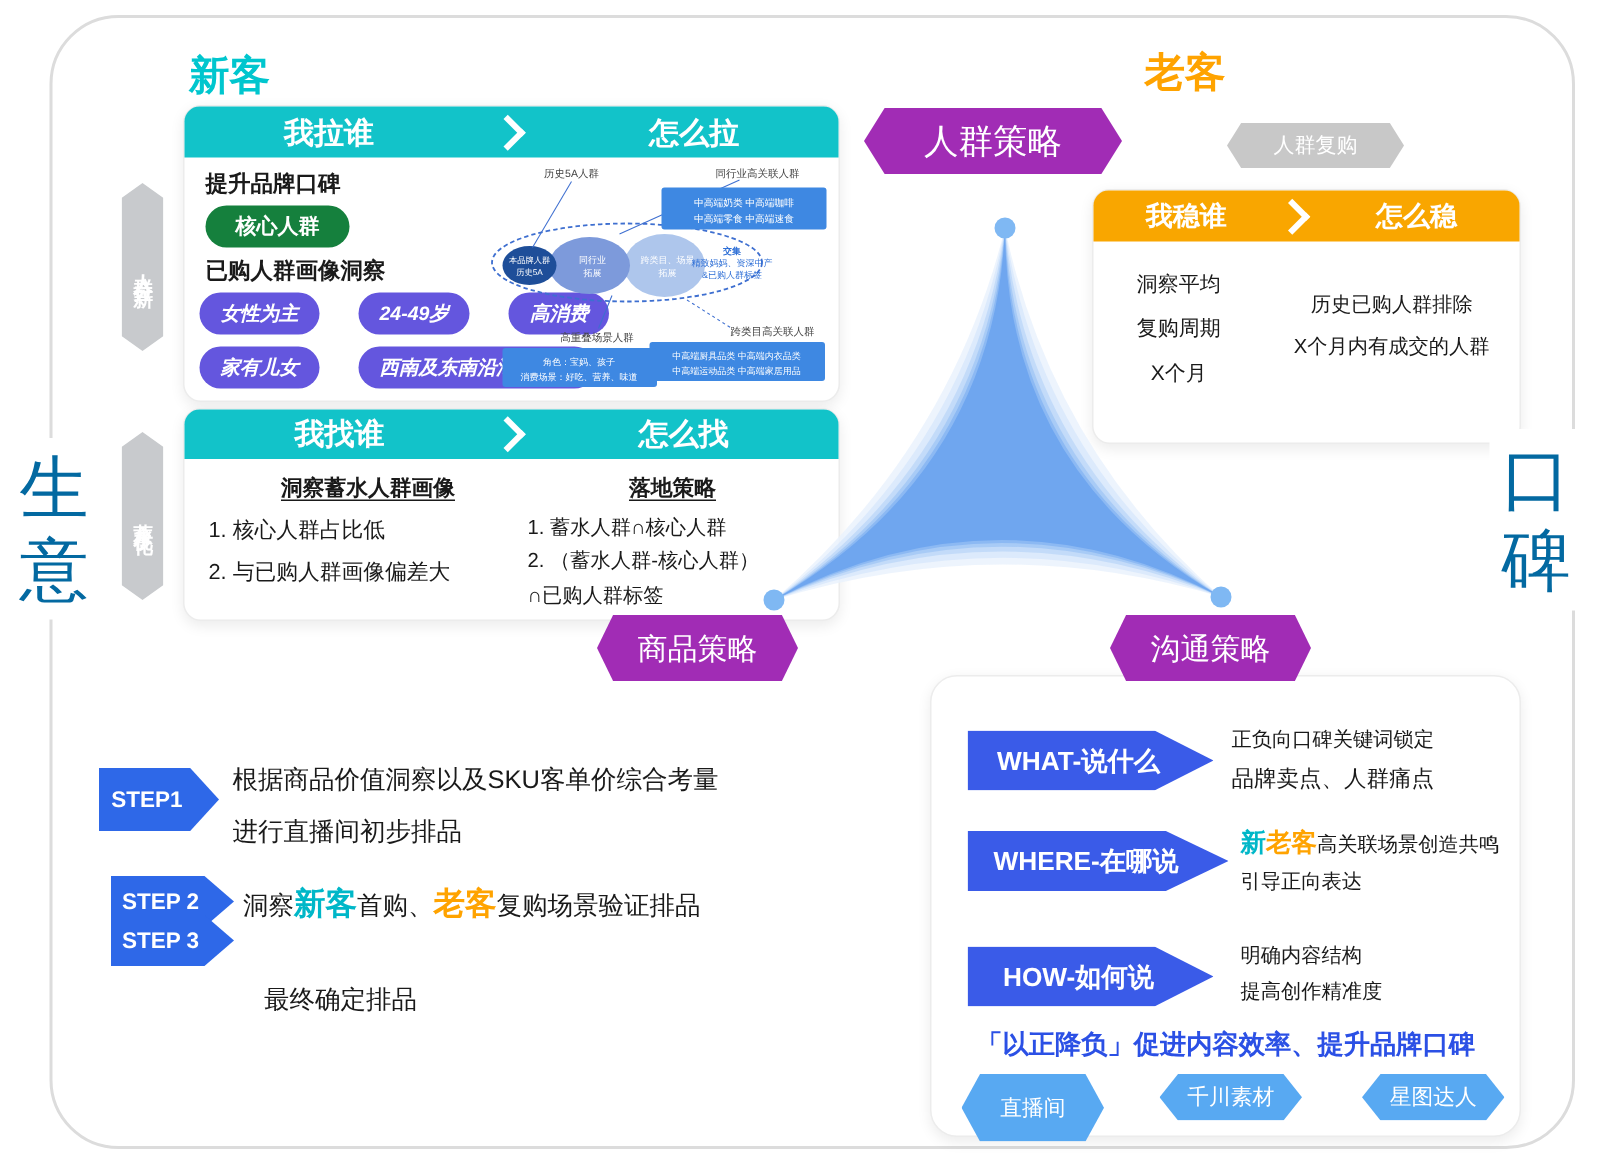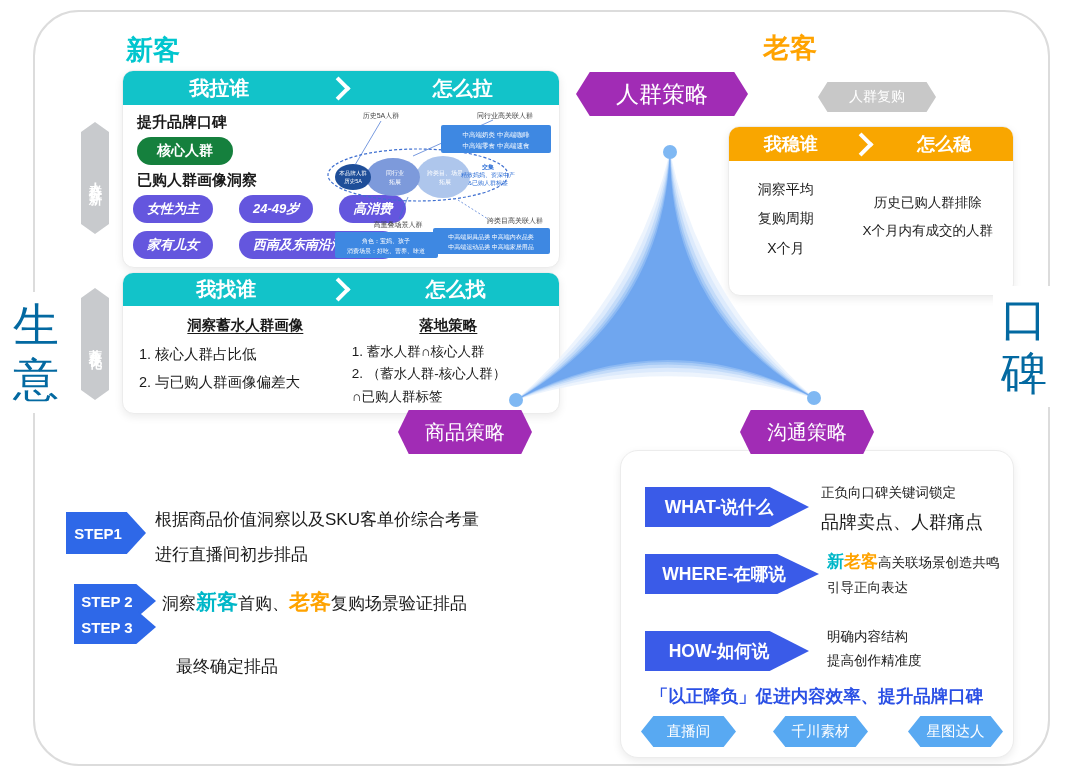--- a/index.html
+++ b/index.html
@@ -172,32 +172,32 @@
   <div class="abs txt" style="left:162px;top:588px;font-size:17px;">
     <span>洞察</span><span class="teal" style="font-size:21px;">新客</span><span>首购、</span><span class="orange" style="font-size:21px;">老客</span><span>复购场景验证排品</span>
   </div>
 
   <div class="abs arrowb" style="left:74px;top:610px;width:82px;height:34px;background:#2e68e8;font-size:15px;">STEP 3</div>
   <div class="abs txt" style="left:176px;top:655px;font-size:17px;">最终确定排品</div>
 
   <div class="abs card" style="left:620px;top:450px;width:392px;height:306px;border-radius:18px;">
     <div class="abs arrowb" style="left:24px;top:36px;width:164px;height:40px;background:#3a5be8;font-size:17.5px;">WHAT-说什么</div>
     <div class="abs" style="left:200px;top:33px;font-size:13.5px;">正负向口碑关键词锁定</div>
-    <div class="abs" style="left:200px;top:59px;font-size:18px;">品牌卖点、人群痛点</div>
+    <div class="abs" style="left:200px;top:59px;font-size:15px;">品牌卖点、人群痛点</div>
 
     <div class="abs arrowb" style="left:24px;top:103px;width:174px;height:40px;background:#3a5be8;font-size:17.5px;">WHERE-在哪说</div>
     <div class="abs" style="left:206px;top:99px;font-size:13.5px;">
       <span class="teal" style="font-size:17px;">新</span><span class="orange" style="font-size:17px;">老客</span><span>高关联场景创造共鸣</span>
     </div>
     <div class="abs" style="left:206px;top:128px;font-size:13.5px;">引导正向表达</div>
 
     <div class="abs arrowb" style="left:24px;top:180px;width:164px;height:40px;background:#3a5be8;font-size:17.5px;">HOW-如何说</div>
     <div class="abs" style="left:206px;top:177px;font-size:13.5px;">明确内容结构</div>
     <div class="abs" style="left:206px;top:201px;font-size:13.5px;">提高创作精准度</div>
 
     <div class="abs" style="left:0;top:233px;width:100%;text-align:center;font-size:17.5px;font-weight:800;color:#2b50e5;">「以正降负」促进内容效率、提升品牌口碑</div>
 
-    <div class="abs hex" style="left:20px;top:265px;width:95px;height:31px;background:#58a9f2;font-size:14.5px;clip-path:polygon(13% 0,87% 0,100% 50%,87% 100%,13% 100%,0 50%);">直播间</div>
+    <div class="abs hex" style="left:20px;top:265px;width:95px;height:45px;background:#58a9f2;font-size:14.5px;clip-path:polygon(13% 0,87% 0,100% 50%,87% 100%,13% 100%,0 50%);">直播间</div>
     <div class="abs hex" style="left:152px;top:265px;width:95px;height:31px;background:#58a9f2;font-size:14.5px;clip-path:polygon(13% 0,87% 0,100% 50%,87% 100%,13% 100%,0 50%);">千川素材</div>
     <div class="abs hex" style="left:287px;top:265px;width:95px;height:31px;background:#58a9f2;font-size:14.5px;clip-path:polygon(13% 0,87% 0,100% 50%,87% 100%,13% 100%,0 50%);">星图达人</div>
   </div>
 
 </div>
 
 </body></html>

